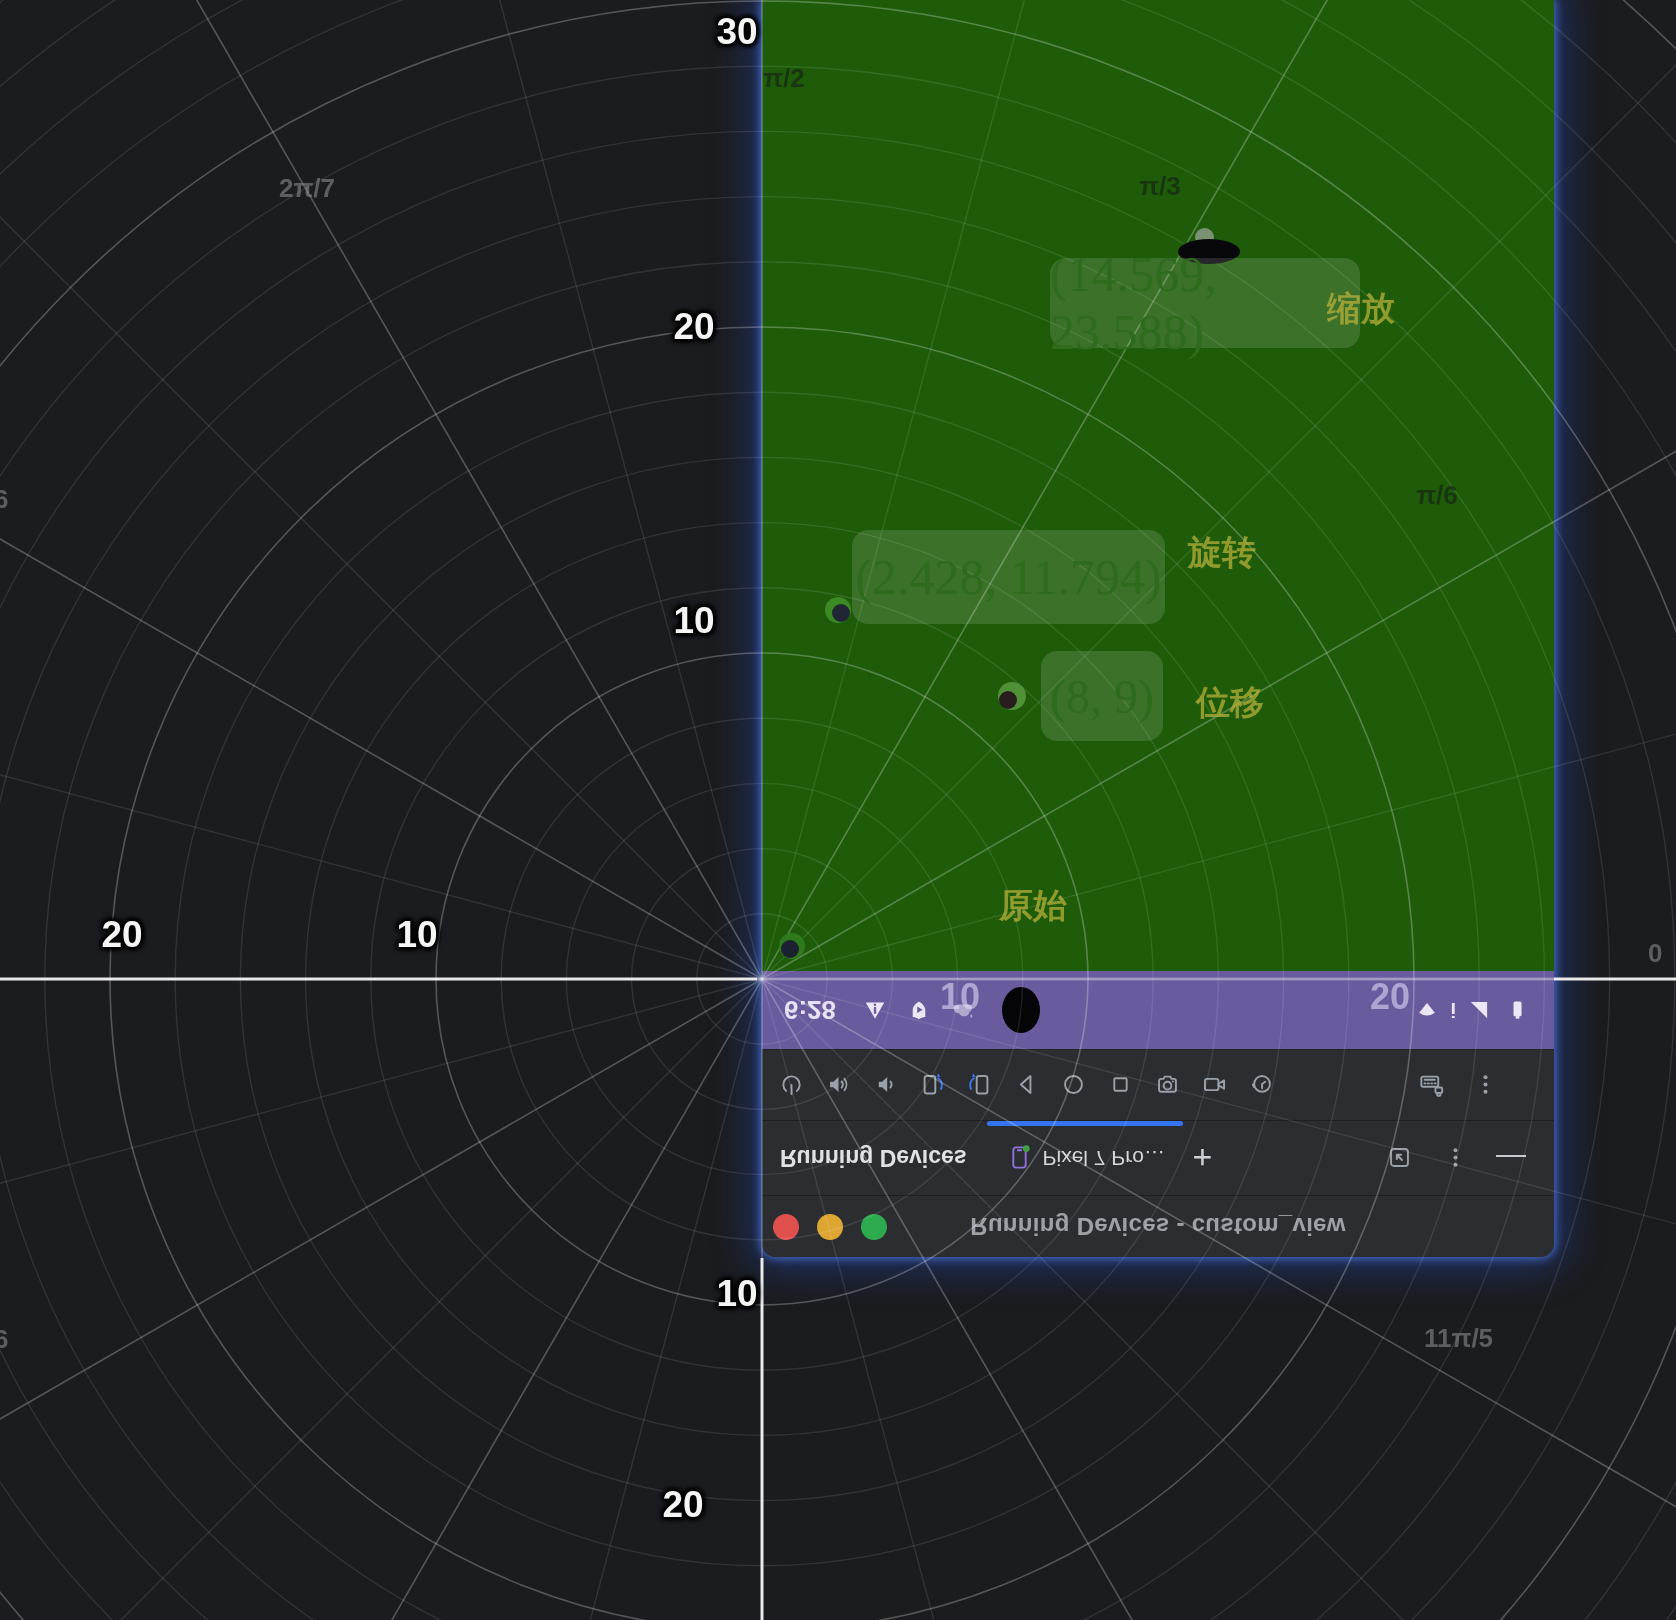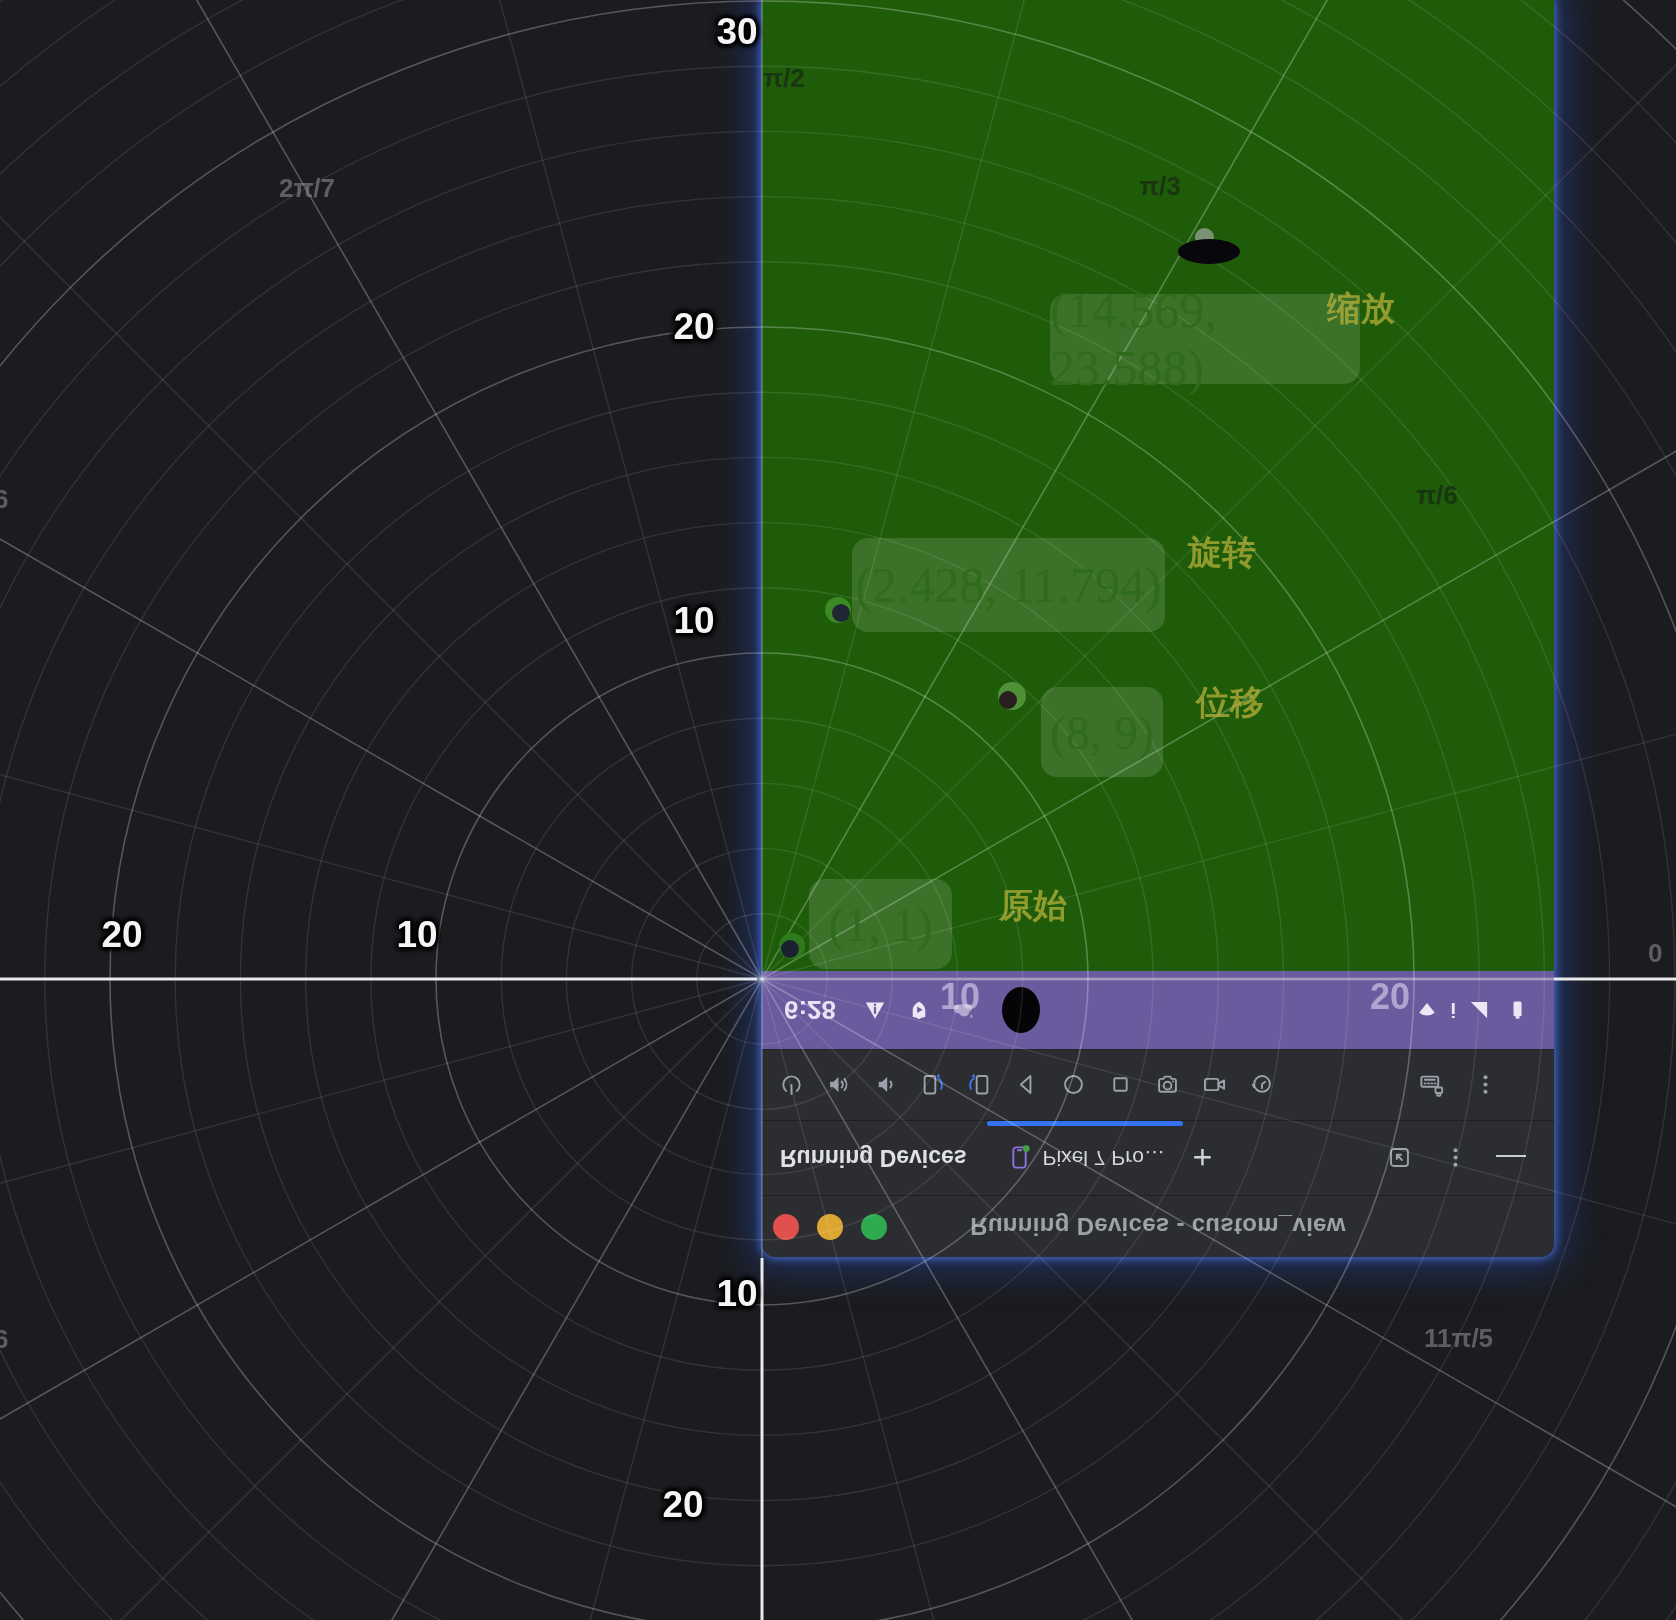--- a/index.html
+++ b/index.html
@@ -71,21 +71,21 @@
              font-size:37px;font-weight:600;
              text-shadow:0 0 4px #000,0 0 4px #000,2px 2px 5px #000,-2px -2px 5px #000,2px -2px 5px #000,-2px 2px 5px #000;}
   .purplelabel{position:absolute;transform:translate(-50%,-50%);color:rgba(232,226,250,.55);
                font-size:36px;font-weight:600;}
   .anglelabel{position:absolute;transform:translate(-50%,-50%);font-size:26px;font-weight:600;}
   .anglelabel.light{color:rgba(150,150,152,.55);}
   .anglelabel.dark{color:rgba(22,28,22,.60);}
 
   .ptbox{position:absolute;background:rgba(255,255,255,.13);border-radius:16px;
          display:flex;align-items:center;justify-content:center;
-         font-family:"Liberation Serif",serif;color:#2e6b1c;margin-top:36px;}
+         font-family:"Liberation Serif",serif;color:#2e6b1c;}
   .pttag{position:absolute;color:rgba(190,180,60,.72);font-size:34px;font-weight:600;}
   .marker{position:absolute;border-radius:50%;}
 </style>
 </head>
 <body>
 
 <div id="stage">
 
   <div class="win">
 
@@ -347,22 +347,21 @@
     <span class="marker" style="left:825px;top:597px;width:26px;height:26px;background:#3c8a24"></span>
     <span class="marker" style="left:832px;top:604px;width:18px;height:18px;background:#202634"></span>
     <span class="marker" style="left:998px;top:682px;width:28px;height:28px;background:#4f9137"></span>
     <span class="marker" style="left:999px;top:691px;width:18px;height:18px;background:#2a1d20"></span>
     <span class="marker" style="left:1195px;top:228px;width:19px;height:19px;background:#7b9173"></span>
     <span class="marker" style="left:1178px;top:239px;width:62px;height:25px;background:#07070c"></span>
 
     <div class="ptbox" style="left:1050px;top:258px;width:310px;height:90px;font-size:50px">(14.569, 23.588)</div>
     <span class="pttag" style="left:1327px;top:286px">缩放</span>
 
-    <div class="ptbox" style="left:852px;top:502px;width:313px;height:94px;font-size:50px">(2.428, 11.794)</div>
+    <div class="ptbox" style="left:852px;top:530px;width:313px;height:94px;font-size:50px">(2.428, 11.794)</div>
     <span class="pttag" style="left:1188px;top:530px">旋转</span>
 
     <div class="ptbox" style="left:1041px;top:651px;width:122px;height:90px;font-size:48px">(8, 9)</div>
     <span class="pttag" style="left:1196px;top:680px">位移</span>
 
-    <div class="ptbox" style="left:809px;top:843px;width:143px;height:90px;font-size:48px">(1, 1)</div>
     <span class="pttag" style="left:999px;top:883px">原始</span>
   </div>
 </div>
 
 </body></html>

